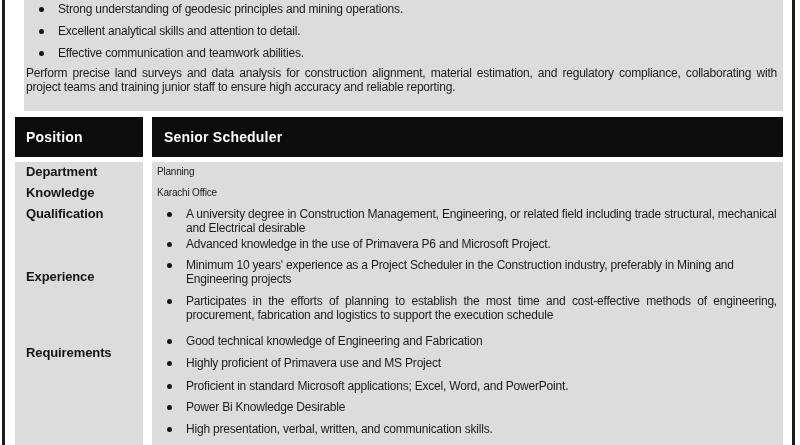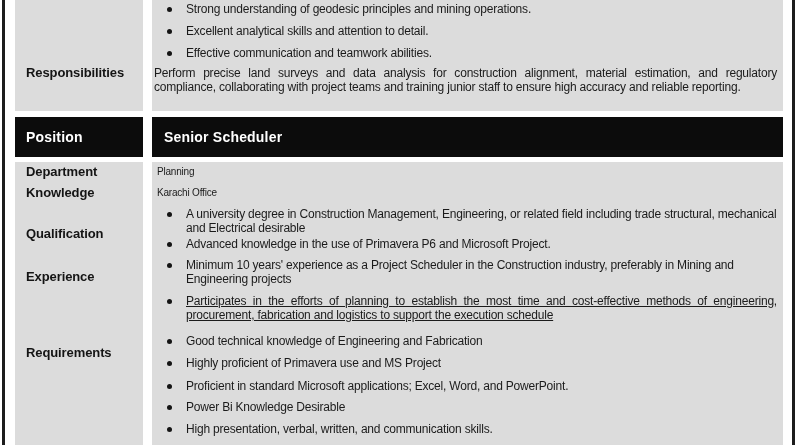--- a/index.html
+++ b/index.html
@@ -27,21 +27,21 @@
   .band-top { height:111px; flex:none; }
   .band-main { flex:1; }
 
   .label {
     font-size:13px; font-weight:bold; color:#141414;
     letter-spacing:-0.1px; line-height:14px; padding-left:11px;
   }
   .resp-label { position:absolute; top:66px; left:0; right:0; }
 
   .lab-abs { position:absolute; left:0; right:0; }
-  .lab-dept { top:3px; }  .lab-loc { top:24px; } .lab-qual { top:45px;margin-top:20px; }
+  .lab-dept { top:3px; }  .lab-loc { top:24px; } .lab-qual { top:45px; }
   .lab-exp { top:108px; } .lab-req { top:184px; }
 
   .value {
     font-size:10px; line-height:14px; letter-spacing:-0.2px;
     padding-left:5px; padding-right:6px;
   }
   .para {
     margin:6px 0 0 0; padding:0 6px 0 2px;
     font-size:12px; line-height:14px; letter-spacing:-0.2px;
     text-align:justify;
@@ -49,21 +49,21 @@
 
   .bullet-row { display:flex; align-items:flex-start; padding-right:6px;padding-left:6px; }
   .dot {
     width:5px; height:5px; border-radius:50%; background:#141414;
     flex:none; margin:5px 0 0 9px;
   }
   .btxt {
     margin-left:14px; font-size:12px; line-height:14px;
     letter-spacing:-0.2px; min-width:0;
   }
-  .btxt.justify { text-align:justify;text-decoration:underline; }
+  .btxt.justify { text-align:justify; }
 
   .mt2 {margin-top:2px;} .mt3 {margin-top:3px;}
   .mt7 {margin-top:7px;} .mt8 {margin-top:8px;} .mt9 {margin-top:9px;}
   .mt12 {margin-top:12px;} .mt14 {margin-top:2px;}
 
   .band-header { height:40px; flex:none; }
   .band-header .lcol, .band-header .rcol {
     background:#0c0c0c; color:#ffffff; display:flex; align-items:center;
   }
   .hdr-label { font-size:14px; font-weight:bold; padding-left:11px; letter-spacing:0.2px; }
@@ -72,23 +72,20 @@
 </head>
 <body>
 
 <div class="page">
   <div class="outer-border left"></div>
   <div class="outer-border right"></div>
 
   <div class="content">
 
     <div class="band band-top">
-      <div class="lcol">
-        <div class="label resp-label">Responsibilities</div>
-      </div>
       <div class="gapcol"></div>
       <div class="rcol">
         <div class="bullet-row mt2">
           <span class="dot"></span>
           <span class="btxt">Strong understanding of geodesic principles and mining operations.</span>
         </div>
         <div class="bullet-row mt8">
           <span class="dot"></span>
           <span class="btxt">Excellent analytical skills and attention to detail.</span>
         </div>

